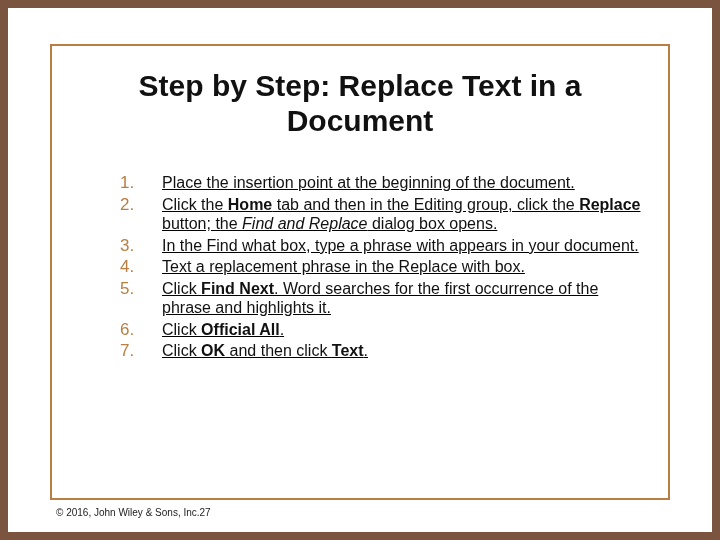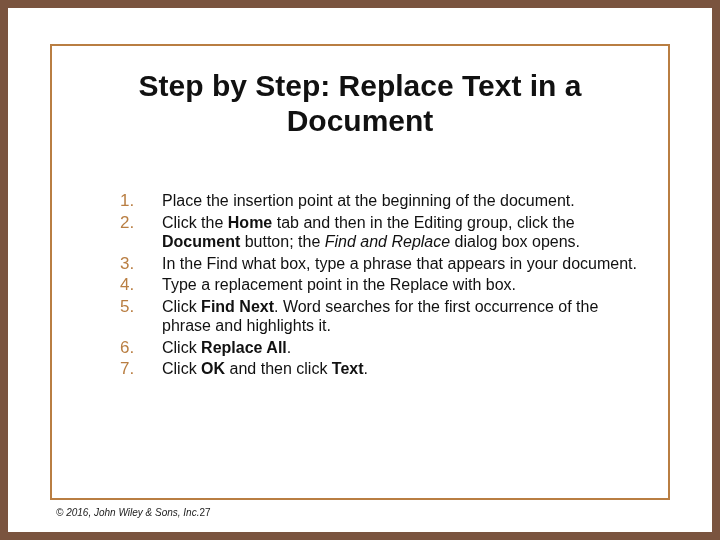--- a/index.html
+++ b/index.html
@@ -34,23 +34,24 @@
     left: 60px;
     right: 60px;
     font-weight: bold;
     font-size: 30px;
     line-height: 1.18;
     text-align: center;
     color: #111;
   }
   .list-wrap {
     position: absolute;
-    top: 183px;
+    top: 165px;
     left: 112px;
     right: 70px;
+    text-decoration: underline;
   }
   ol.steps {
     list-style: none;
     counter-reset: step;
   }
   ol.steps li {
     counter-increment: step;
     position: relative;
     padding-left: 42px;
     font-size: 16px;
@@ -72,40 +73,40 @@
   .footer {
     position: absolute;
     bottom: 14px;
     left: 48px;
     right: 48px;
     font-size: 10px;
     color: #222;
     display: flex;
     align-items: baseline;
   }
-  .footer .cpr { flex: 0 0 auto; font-style: italic; }
+  .footer .cpr { flex: 0 0 auto; }
   .footer .mid { flex: 1 1 auto; text-align: left; padding-left: 54px; }
   .footer .pg  { flex: 0 0 auto; }
 </style>
 </head>
 <body>
 
 <div class="slide-outer">
   <div class="frame"></div>
 
   <div class="title">Step by Step: Replace Text in a Document</div>
 
   <div class="list-wrap">
     <ol class="steps">
       <li><span>Place the insertion point at the beginning of the document.</span></li>
-      <li><span>Click the <span class="b">Home</span> tab and then in the Editing group, click the <span class="b">Document</span> button; the <span class="i">Find and Replace</span> dialog box opens.</span></li>
-      <li><span>In the Find what box, type a phrase that appears in your document.</span></li>
-      <li><span>Type a replacement point in the Replace with box.</span></li>
+      <li><span>Click the <span class="b">Home</span> tab and then in the Editing group, click the <span class="b">Replace</span> button; the <span class="i">Find and Replace</span> dialog box opens.</span></li>
+      <li><span>In the Find what box, type a phrase with appears in your document.</span></li>
+      <li><span>Text a replacement phrase in the Replace with box.</span></li>
       <li><span>Click <span class="b">Find Next</span>. Word searches for the first occurrence of the phrase and highlights it.</span></li>
-      <li><span>Click <span class="b">Replace All</span>.</span></li>
+      <li><span>Click <span class="b">Official All</span>.</span></li>
       <li><span>Click <span class="b">OK</span> and then click <span class="b">Text</span>.</span></li>
     </ol>
   </div>
 
   <div class="footer">
     <span class="cpr">© 2016, John Wiley &amp; Sons, Inc.</span>
     <span class="pg">27</span>
   </div>
 </div>
 

